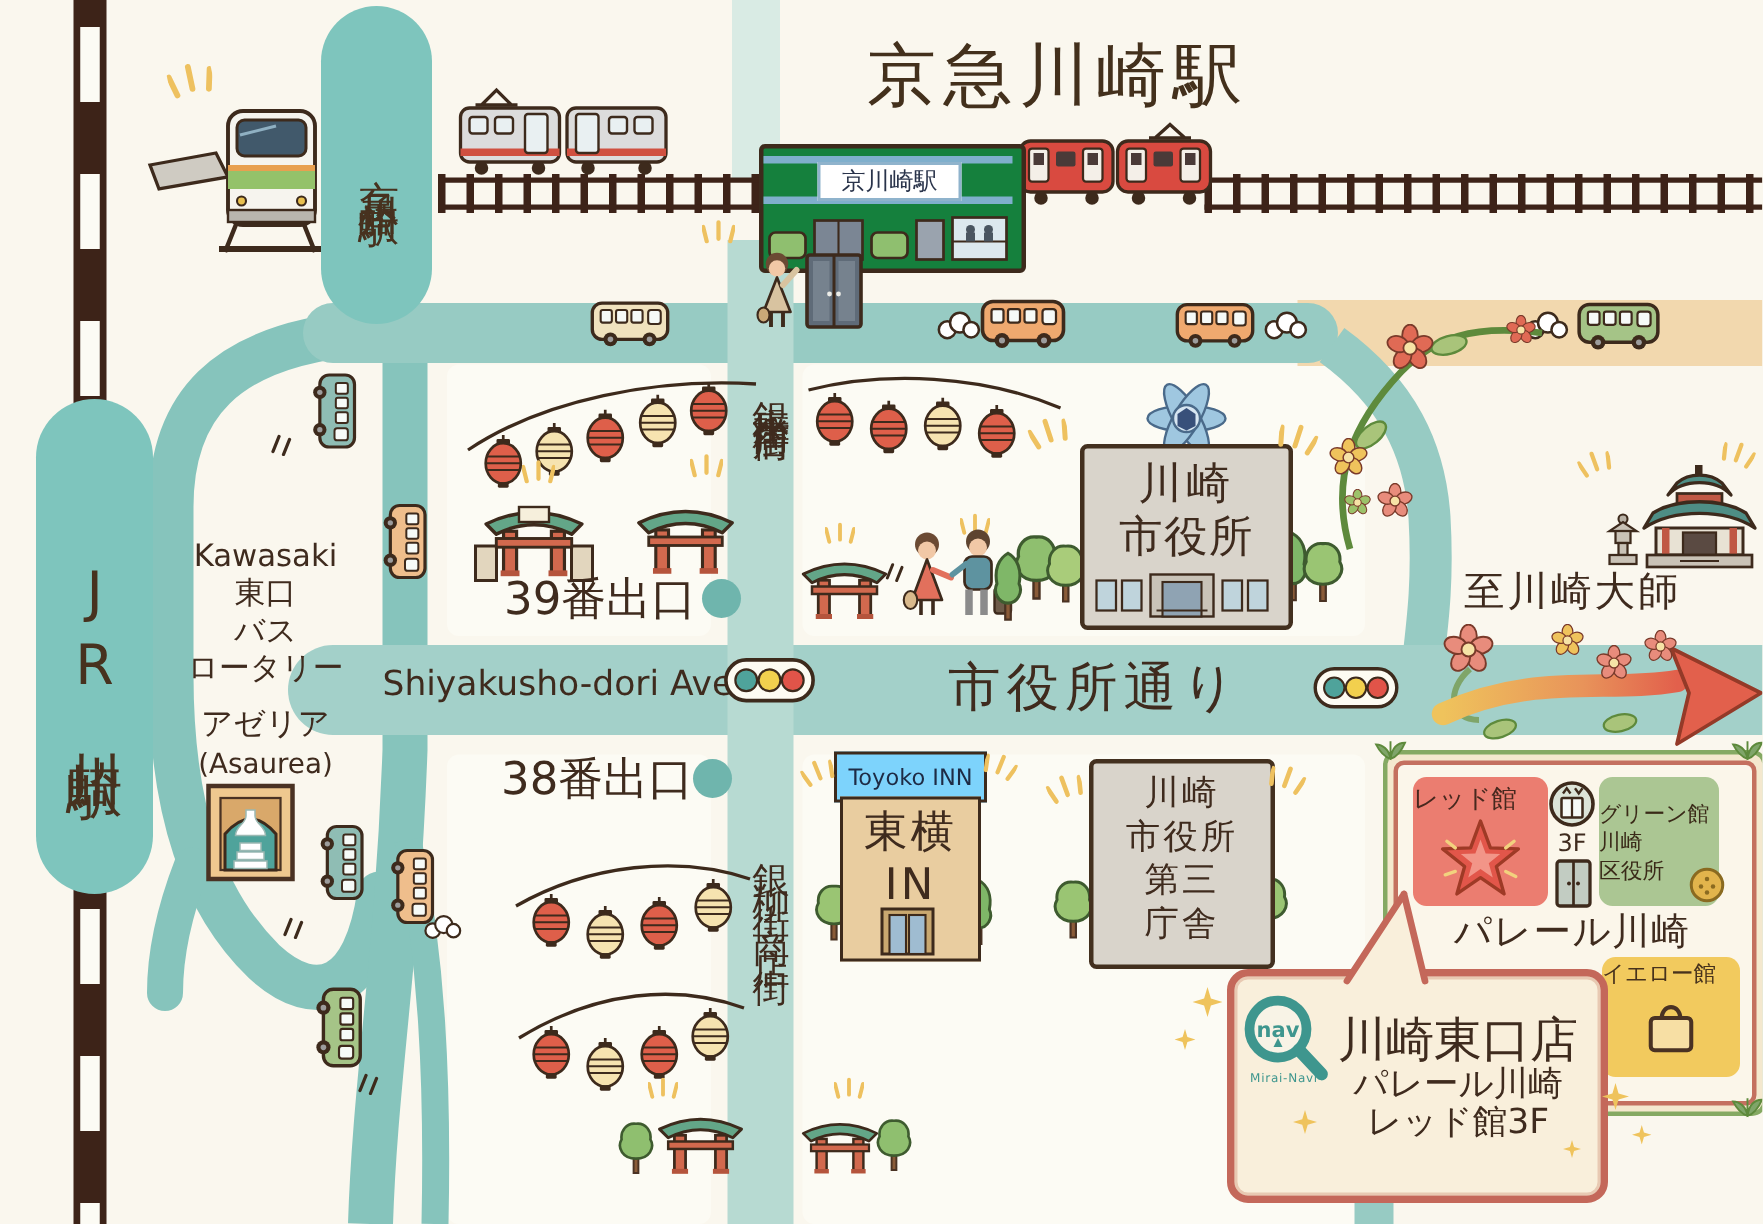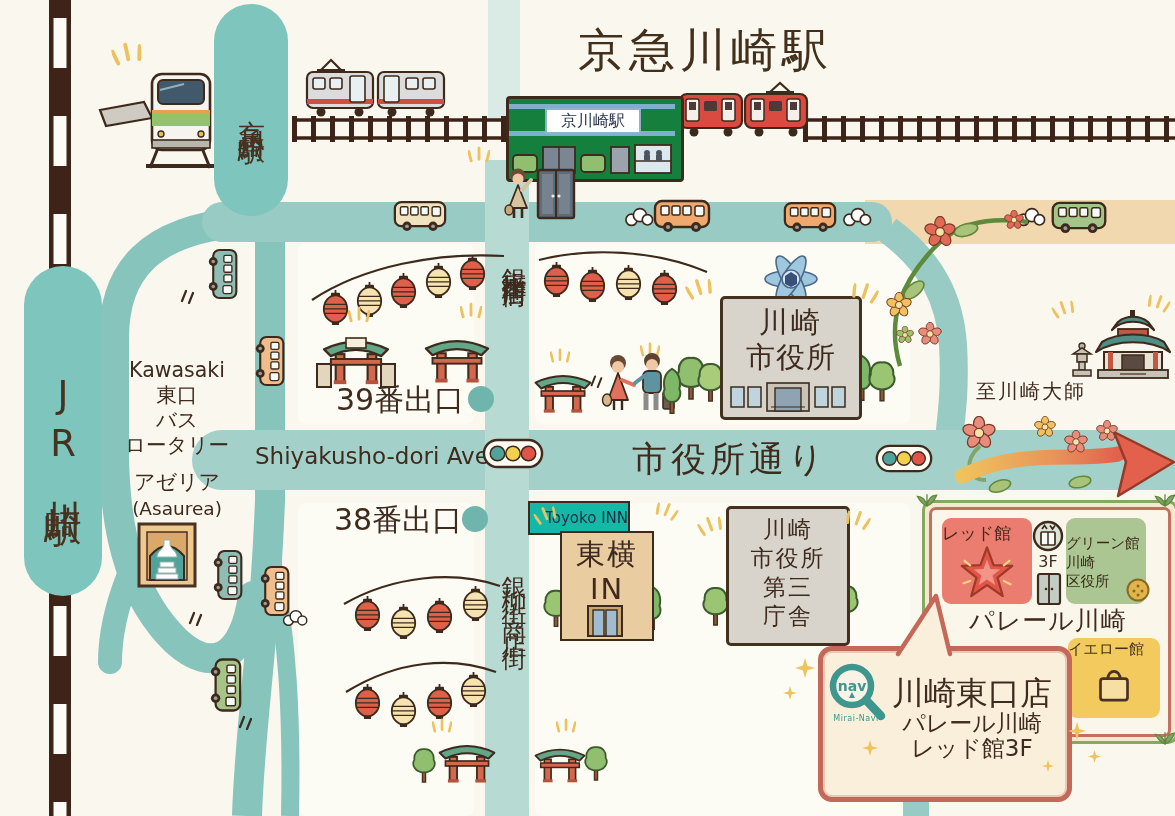--- a/index.html
+++ b/index.html
@@ -518,21 +518,21 @@
       <span>庁舎</span>
     </div>
   </div>
   <svg class="abs" style="left:698px;top:516px" width="24" height="18">
       <use href="#ray" width="24" height="18" transform="rotate(-20 12 9)"></use>
     </svg>
   <svg class="abs" style="left:846px;top:510px;transform:scaleX(-1)" width="24" height="18">
       <use href="#ray" width="24" height="18" transform="rotate(-20 12 9)"></use>
     </svg>
 
-  <div class="abs" style="left:528px;top:501px;width:98px;height:30px;background:#14b8a6;border:2.5px solid #3D2A1C;display:flex;align-items:center;justify-content:flex-end">
+  <div class="abs" style="left:556px;top:501px;width:98px;height:30px;background:#7dd3fc;border:2.5px solid #3D2A1C;display:flex;align-items:center;justify-content:center">
     <span class="t" style="position:static;font-size:15px;color:#1E2B45">Toyoko INN</span>
   </div>
   <div class="abs" style="left:560px;top:531px;width:90px;height:106px;background:#E9CDA0;border:2.5px solid #3D2A1C;text-align:center">
     <div class="t" style="position:static;font-size:29px;letter-spacing:2px;margin-top:4px">東横</div>
     <div class="t" style="position:static;font-size:29px;letter-spacing:2px">IN</div>
     <svg class="abs" style="left:25px;top:72px" width="36" height="32" viewBox="0 0 36 32">
       <rect x="1" y="1" width="34" height="30" fill="#C9A870" stroke="#3D2A1C" stroke-width="2"></rect>
       <rect x="6" y="5" width="11" height="26" fill="#9FBCD1" stroke="#3D2A1C" stroke-width="1.4"></rect>
       <rect x="19" y="5" width="11" height="26" fill="#9FBCD1" stroke="#3D2A1C" stroke-width="1.4"></rect>
     </svg>
@@ -562,21 +562,21 @@
     <rect x="54" y="49" width="22" height="15" fill="#5A4A42" stroke="#3D2A1C" stroke-width="1.5"></rect>
     <rect x="30" y="64" width="70" height="8" fill="#C9C2B6" stroke="#3D2A1C" stroke-width="1.8"></rect>
     <line x1="52" y1="68" x2="78" y2="68" stroke="#3D2A1C" stroke-width="1.2"></line>
   </svg>
   <svg class="abs" style="left:1052px;top:300px" width="22" height="17">
       <use href="#ray" width="22" height="17" transform="rotate(-20 11 8)"></use>
     </svg>
   <svg class="abs" style="left:1148px;top:294px;transform:scaleX(-1)" width="22" height="17">
       <use href="#ray" width="22" height="17" transform="rotate(-20 11 8)"></use>
     </svg>
-  <div class="t" style="left:976px;top:379px;font-size:20px;letter-spacing:2px">至川崎大師</div>
+  <div class="t" style="left:976px;top:379px;font-size:27px;letter-spacing:2px">至川崎大師</div>
 
   <svg class="abs" style="left:878px;top:198px" width="158" height="172" viewBox="0 0 158 172">
     <path d="M22,168 C8,120 24,84 56,50 C78,27 104,18 150,24" stroke="#5E8A3C" stroke-width="4.5" fill="none"></path>
     <ellipse cx="36" cy="92" rx="12" ry="6" transform="rotate(-40 36 92)" fill="#A9C47A" stroke="#5E8A3C" stroke-width="1.6"></ellipse>
     <ellipse cx="88" cy="32" rx="12" ry="6" transform="rotate(-15 88 32)" fill="#A9C47A" stroke="#5E8A3C" stroke-width="1.6"></ellipse>
     <use href="#flower" x="46" y="18" width="32" height="32" style="color:#E06A55"></use>
     <use href="#flower" x="126" y="12" width="20" height="20" style="color:#E06A55"></use>
     <use href="#flower" x="8" y="94" width="26" height="26" style="color:#EFC35C"></use>
     <use href="#flower" x="40" y="124" width="24" height="24" style="color:#E88C7C"></use>
     <use href="#flower" x="18" y="128" width="18" height="18" style="color:#9CC26A"></use>

